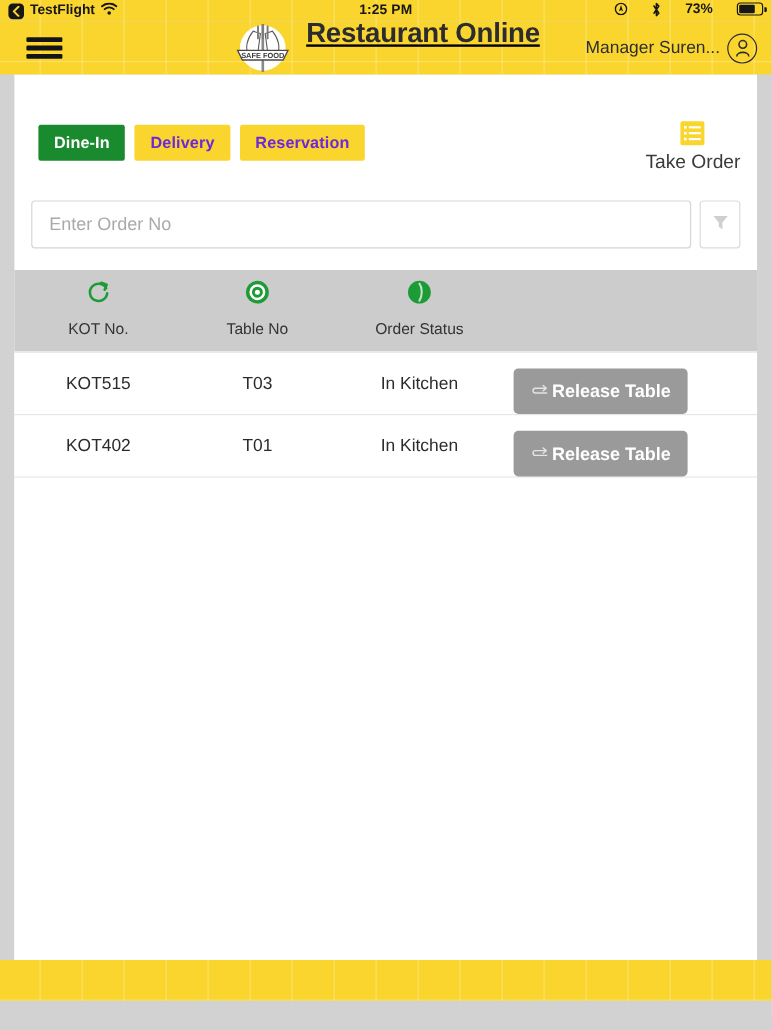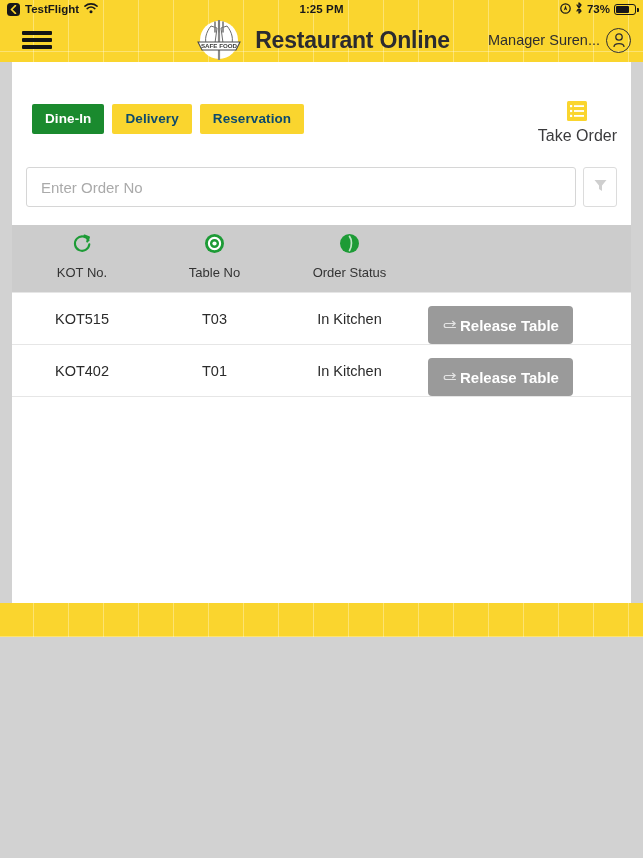--- a/index.html
+++ b/index.html
@@ -4,21 +4,21 @@
 <style>
   * { box-sizing: border-box; margin: 0; padding: 0; }
   html, body {
     width: 643px; height: 858px;
     font-family: "Liberation Sans", sans-serif;
     background: #d2d2d2;
     overflow: hidden;
   }
   .screen {
     position: relative;
-    width: 643px; height: 637px;
+    width: 643px; height: 834px;
     background: #d2d2d2;
     display: flex;
     flex-direction: column;
   }
 
   
   .grid-yellow {
     background-color: #fad52e;
     background-image:
       linear-gradient(to right, rgba(255,255,255,0.32) 1px, transparent 1px),
@@ -49,21 +49,21 @@
   .back-chip svg { display: block; }
   .sb-time {
     position: absolute;
     left: 0; right: 0;
     text-align: center;
     font-size: 11.5px;
     letter-spacing: 0.1px;
   }
   .sb-right {
     margin-left: auto;
-    display: flex; align-items: center; gap: 4px;
+    display: flex; gap: 20px;
     position: relative; z-index: 2;
   }
   .battery {
     width: 22px; height: 11px;
     border: 1.4px solid #17171a;
     border-radius: 3px;
     position: relative;
     padding: 1px;
   }
   .battery::after {
@@ -98,23 +98,24 @@
     margin-left: 10px;
     cursor: pointer;
   }
   .hamburger span {
     display: block; height: 4px; width: 30px;
     background: #141414; border-radius: 1px;
   }
   .brand {
     position: absolute;
     left: 0; right: 0;
-    display: flex; align-items: center; justify-content: center;
+    display: flex; align-items: flex-start; justify-content: center;
     gap: 10px;
     pointer-events: none;
+    text-decoration: underline;
   }
   .logo { width: 52px; height: 52px; pointer-events: auto; }
   .app-title {
     font-size: 23px;
     font-weight: bold;
     color: #2b2b30;
     letter-spacing: -0.2px;
     pointer-events: auto;
   }
   .user {
@@ -158,21 +159,21 @@
     padding: 7px 13px 8px;
     font-size: 13.5px;
     font-weight: bold;
     border: none;
     border-radius: 2px;
     cursor: pointer;
     font-family: "Liberation Sans", sans-serif;
     letter-spacing: 0.1px;
   }
   .tab.active { background: #1a8a2e; color: #ffffff; }
-  .tab.idle { background: #fad52e; color: #0c4a6e; }
+  .tab.idle { background: #fad52e; color: #6d28d9; }
 
   .take-order {
     margin-left: auto;
     margin-right: 8px;
     display: flex; flex-direction: column; align-items: center;
     gap: 5px;
     cursor: pointer;
   }
   .take-order .to-label { font-size: 16px; color: #3b3b3d; }
   .to-icon { width: 22px; height: 22px; }

